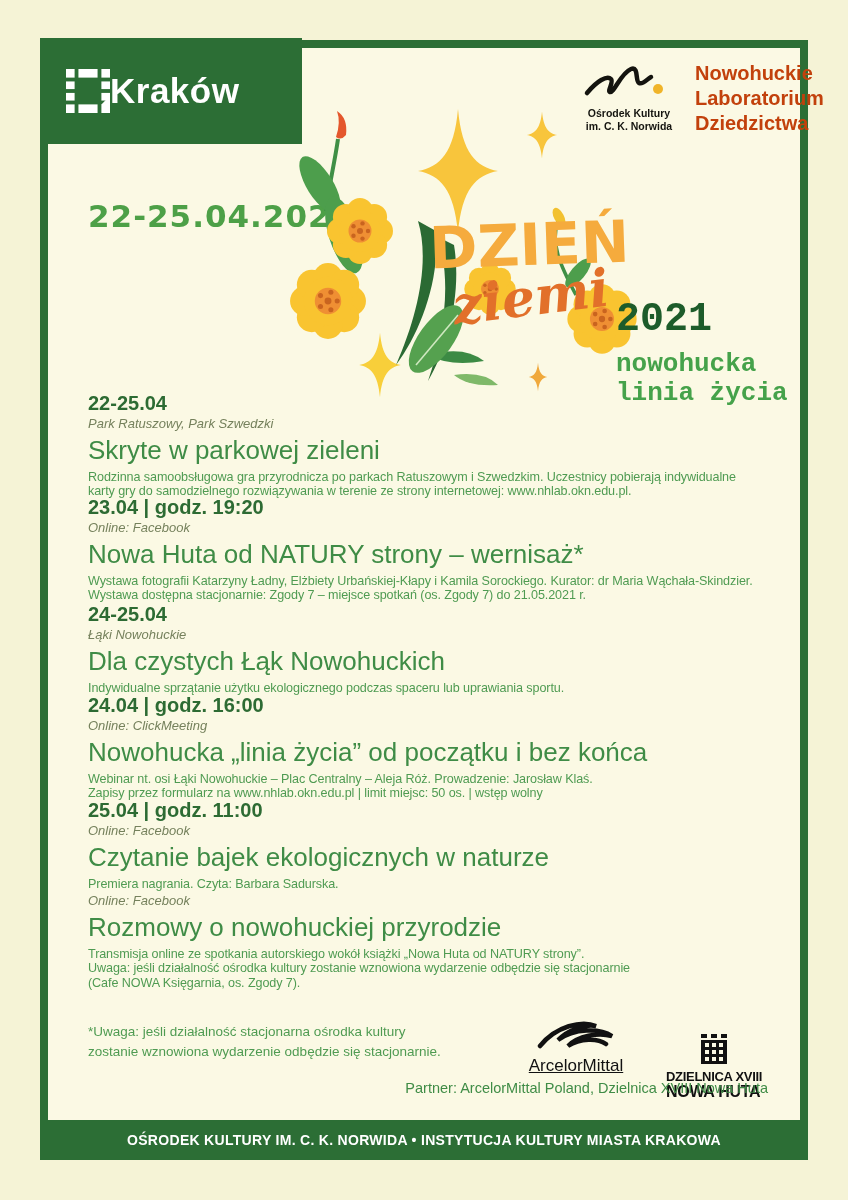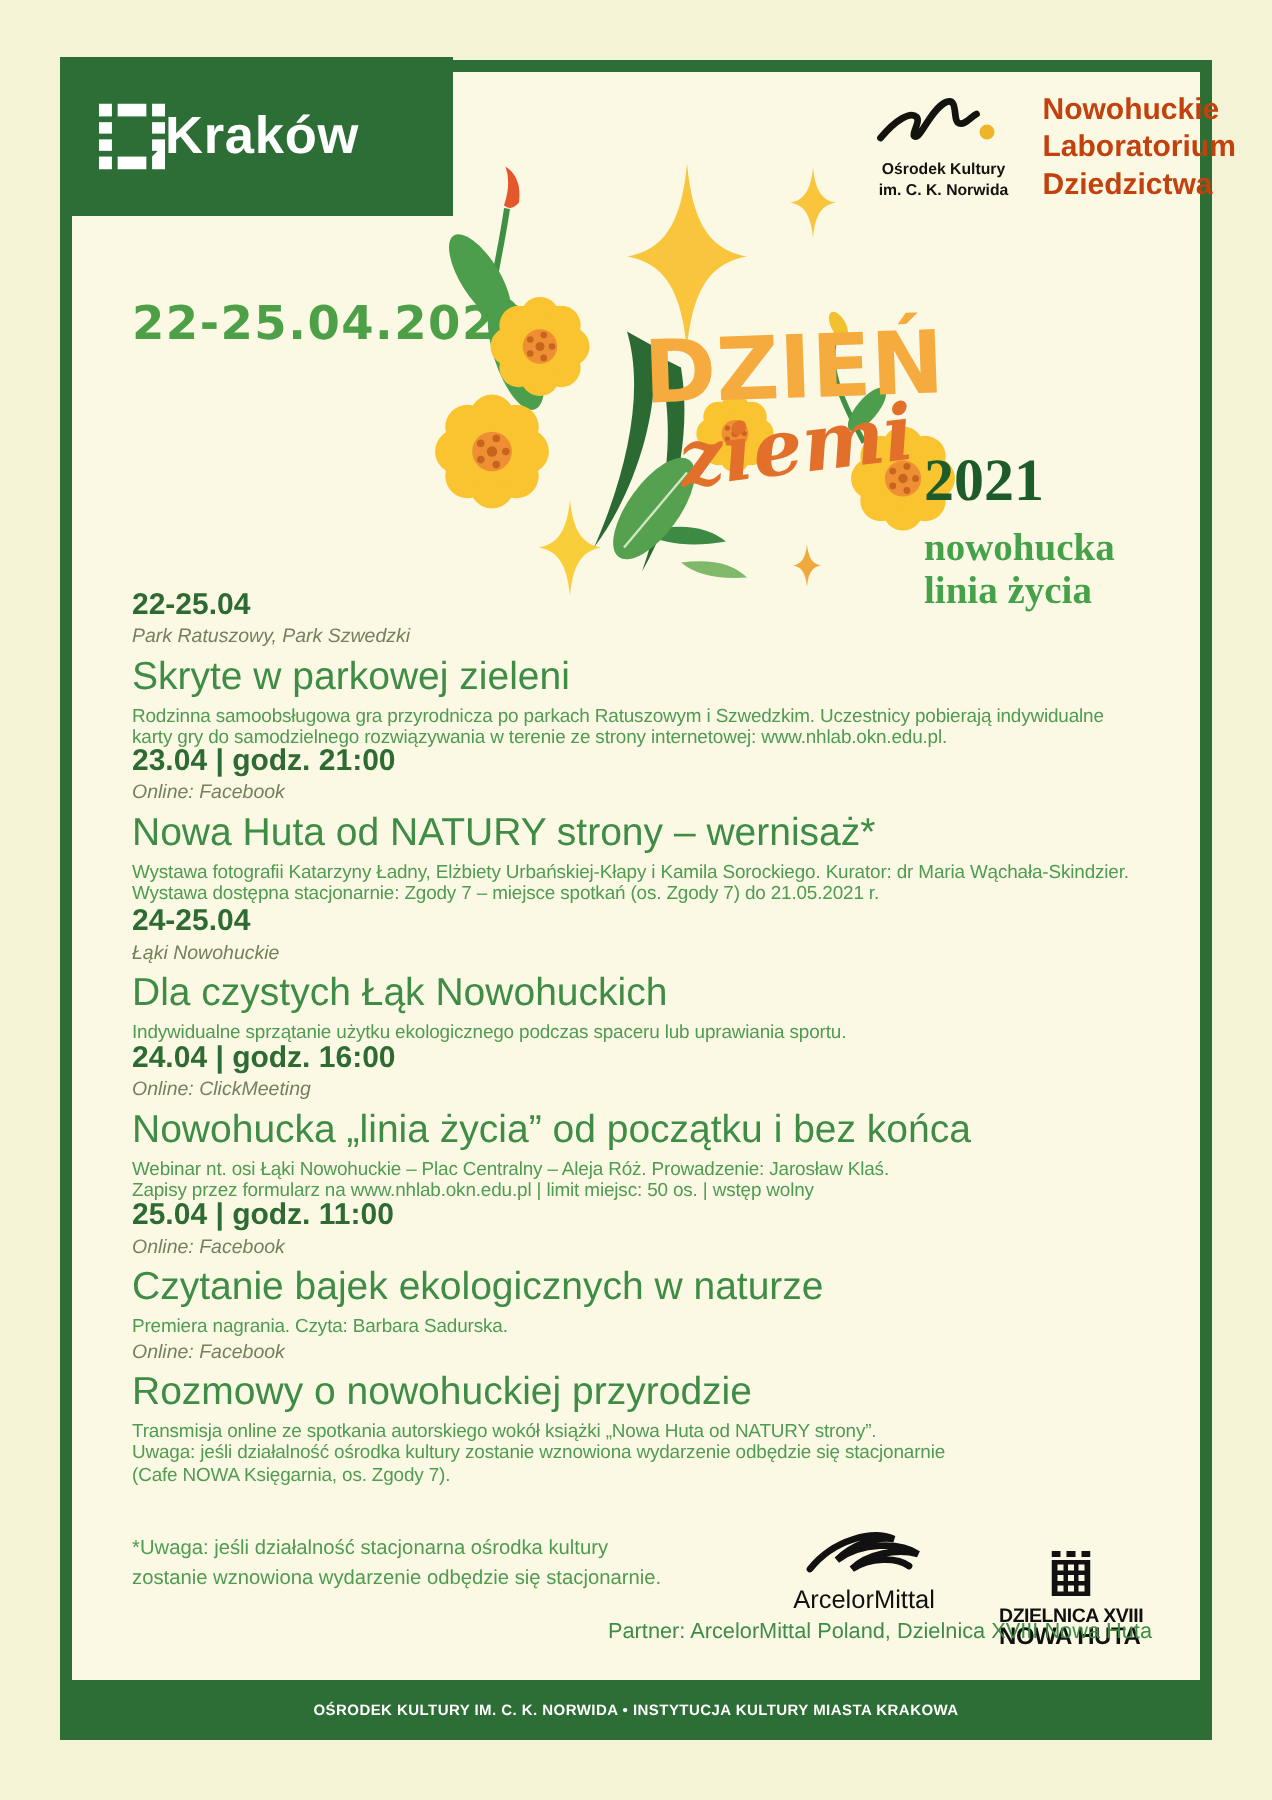--- a/index.html
+++ b/index.html
@@ -4,52 +4,52 @@
 <style>
   html,body{margin:0;padding:0;}
   body{width:848px;height:1200px;position:relative;background:#f5f3d6;
        font-family:"Liberation Sans",sans-serif;overflow:hidden;}
   .abs{position:absolute;}
   
   .frame{left:40px;top:40px;width:768px;height:1120px;border:8px solid #2c6e35;
          background:#fbf9e4;box-sizing:border-box;}
   .footer-bar{left:40px;top:1120px;width:768px;height:40px;background:#2c6e35;
               display:flex;align-items:center;justify-content:center;}
-  .footer-bar span{color:#ffffff;font-weight:bold;font-size:10px;letter-spacing:.3px;}
+  .footer-bar span{color:#ffffff;font-weight:bold;font-size:14px;letter-spacing:.3px;}
   
   .hdr{left:40px;top:38px;width:262px;height:106px;background:#2c6e35;
        display:flex;align-items:center;padding-left:26px;box-sizing:border-box;gap:0;}
   .hdr .city{color:#fff;font-weight:bold;font-size:35px;letter-spacing:.5px;}
   
   .norwid{left:583px;top:56px;width:210px;height:84px;display:flex;align-items:center;gap:10px;}
   .norwid .lblock{width:96px;text-align:center;}
   .norwid .lname{font-size:10.5px;font-weight:bold;color:#14140f;line-height:1.25;}
   .norwid .divider{width:2.5px;height:62px;background:#14140f;}
   .norwid .lab{font-size:20px;font-weight:bold;color:#c2410c;line-height:1.25;}
   
   .hero-date{left:88px;top:198px;font-size:31px;font-weight:800;color:#4da047;
              letter-spacing:1px;font-family:"DejaVu Sans",sans-serif;}
-  .yearblock{left:616px;top:300px;font-family:Liberation Serif, serif;}
+  .yearblock{left:616px;top:300px;font-family:Liberation Mono, monospace;}
   .yearblock .y{font-size:40px;font-weight:800;color:#1d5c2a;line-height:1;}
   .yearblock .s{font-size:26px;font-weight:800;color:#45a24a;line-height:1.12;}
   .yearblock .s.first{margin-top:10px;}
   
   .event{position:absolute;left:88px;width:704px;}
   .event:nth-of-type(1){top:393px;} .event:nth-of-type(2){top:497px;}
   .event:nth-of-type(3){top:604px;} .event:nth-of-type(4){top:695px;}
   .event:nth-of-type(5){top:800px;} .event:nth-of-type(6){top:891px;}
   .ev-date{font-size:20px;font-weight:bold;color:#2d6b33;line-height:1.05;}
   .ev-loc{font-size:13px;font-style:italic;color:#75815c;line-height:1.1;margin-top:3px;}
   .ev-title{font-size:26px;color:#3f8c46;line-height:1.1;margin-top:5px;}
   .ev-desc{font-size:12.6px;color:#4f9b52;line-height:1.16;margin-top:5px;
            white-space:pre-line;letter-spacing:-0.1px;}
   
   .note{left:88px;top:1022px;font-size:13.5px;color:#4f9b52;line-height:1.5;white-space:pre-line;}
   .arcelor{left:512px;top:1020px;width:128px;text-align:center;}
-  .arcelor .am-label{font-size:17px;color:#111;margin-top:2px;}
+  .arcelor .am-label{font-size:17px;color:#111;margin-top:2px;text-decoration:underline;}
   .district{left:666px;top:1030px;display:flex;align-items:center;gap:6px;flex-direction:column;}
   .district .dz1{font-size:13px;font-weight:bold;color:#111;letter-spacing:-.3px;line-height:1.05;}
   .district .dz2{font-size:16px;font-weight:900;color:#111;letter-spacing:-.3px;line-height:1.05;}
   .partner-line{top:1080px;right:80px;font-size:14.5px;color:#3f8c46;}
 </style>
 </head>
 <body>
 
 <div class="abs frame"></div>
 
@@ -156,21 +156,21 @@
 <div id="events">
   <div class="event">
     <div class="ev-date">22-25.04</div>
     <div class="ev-loc">Park Ratuszowy, Park Szwedzki</div>
     <div class="ev-title">Skryte w parkowej zieleni</div>
     <div class="ev-desc">Rodzinna samoobsługowa gra przyrodnicza po parkach Ratuszowym i Szwedzkim. Uczestnicy pobierają indywidualne
 karty gry do samodzielnego rozwiązywania w terenie ze strony internetowej: www.nhlab.okn.edu.pl.</div>
   </div>
 
   <div class="event">
-    <div class="ev-date">23.04 | godz. 21:00</div>
+    <div class="ev-date">23.04 | godz. 19:20</div>
     <div class="ev-loc">Online: Facebook</div>
     <div class="ev-title">Nowa Huta od NATURY strony – wernisaż*</div>
     <div class="ev-desc">Wystawa fotografii Katarzyny Ładny, Elżbiety Urbańskiej-Kłapy i Kamila Sorockiego. Kurator: dr Maria Wąchała-Skindzier.
 Wystawa dostępna stacjonarnie: Zgody 7 – miejsce spotkań (os. Zgody 7) do 21.05.2021 r.</div>
   </div>
 
   <div class="event">
     <div class="ev-date">24-25.04</div>
     <div class="ev-loc">Łąki Nowohuckie</div>
     <div class="ev-title">Dla czystych Łąk Nowohuckich</div>

